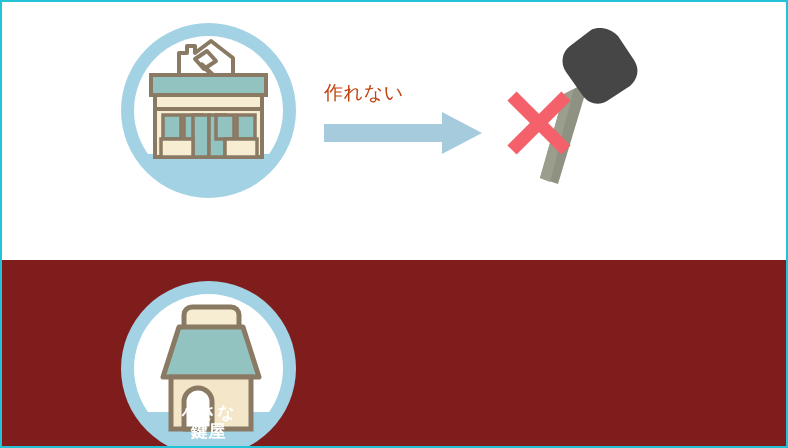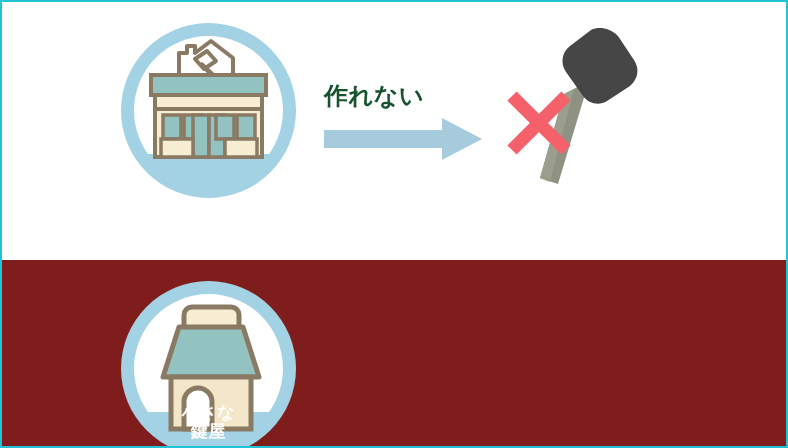--- a/index.html
+++ b/index.html
@@ -54,23 +54,23 @@
     position:absolute;left:0;top:0;width:175px;height:175px;
   }
 
   
   .arrowblock{
     position:absolute;
     left:322px;width:175px;
   }
   #arrow-top{top:78px;}
   .arrow-caption{
-    color:#14532d;
-    font-size:24px;
-    font-weight:bold;
+    color:#c2410c;
+    font-size:19px;
+    font-weight:normal;
     line-height:1.35;
     letter-spacing:0.6px;
     white-space:pre-line;
     margin:0 0 6px 0;
   }
   .arrow-svg{display:block;}
 
   
   .keyblock{
     position:absolute;

